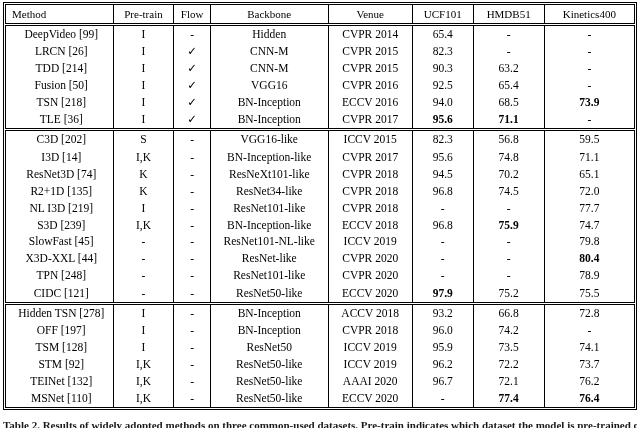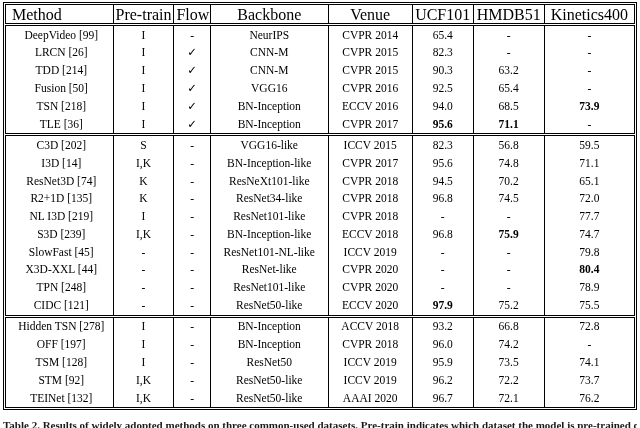--- a/index.html
+++ b/index.html
@@ -36,21 +36,21 @@
     border-right: 1px solid #000;
     text-align: center;
     font-size: 11.5px;
     line-height: 13px;
     padding: 0 2px;
     white-space: nowrap;
     overflow: hidden;
   }
   thead th {
     font-weight: normal;
-    font-size: 16px;
+    font-size: 11px;
     height: 18px;
     border-bottom: 3px double #000;
   }
   thead th.h-method { text-align: left; padding-left: 6px; }
   td { height: 14.9px; }
   td.method { text-align: center; padding-left: 6px; }
   tbody.group + tbody.group tr:first-child td { border-top: 3px double #000; }
   .b { font-weight: bold; }
 
   .caption {
@@ -88,21 +88,21 @@
             <th class="h-ucf101">UCF101</th>
             <th class="h-hmdb51">HMDB51</th>
             <th class="h-kinetics400">Kinetics400</th>
           </tr>
       </thead>
     <tbody class="group">
           <tr>
             <td class="method">DeepVideo [99]</td>
             <td class="pretrain">I</td>
             <td class="flow">-</td>
-            <td class="backbone">NeurIPS</td>
+            <td class="backbone">Hidden</td>
             <td class="venue">CVPR 2014</td>
             <td class="ucf101">65.4</td>
             <td class="hmdb51">-</td>
             <td class="kinetics400">-</td>
           </tr>
           <tr>
             <td class="method">LRCN [26]</td>
             <td class="pretrain">I</td>
             <td class="flow">✓</td>
             <td class="backbone">CNN-M</td>
@@ -298,17 +298,27 @@
           <tr>
             <td class="method">TEINet [132]</td>
             <td class="pretrain">I,K</td>
             <td class="flow">-</td>
             <td class="backbone">ResNet50-like</td>
             <td class="venue">AAAI 2020</td>
             <td class="ucf101">96.7</td>
             <td class="hmdb51">72.1</td>
             <td class="kinetics400">76.2</td>
           </tr>
+          <tr>
+            <td class="method">MSNet [110]</td>
+            <td class="pretrain">I,K</td>
+            <td class="flow">-</td>
+            <td class="backbone">ResNet50-like</td>
+            <td class="venue">ECCV 2020</td>
+            <td class="ucf101">-</td>
+            <td class="hmdb51 b">77.4</td>
+            <td class="kinetics400 b">76.4</td>
+          </tr>
         </tbody>
       </table>
   </div>
   <div class="caption">Table 2. Results of widely adopted methods on three common-used datasets. Pre-train indicates which dataset the model is pre-trained on.</div>
 </div>
 
 </body></html>

